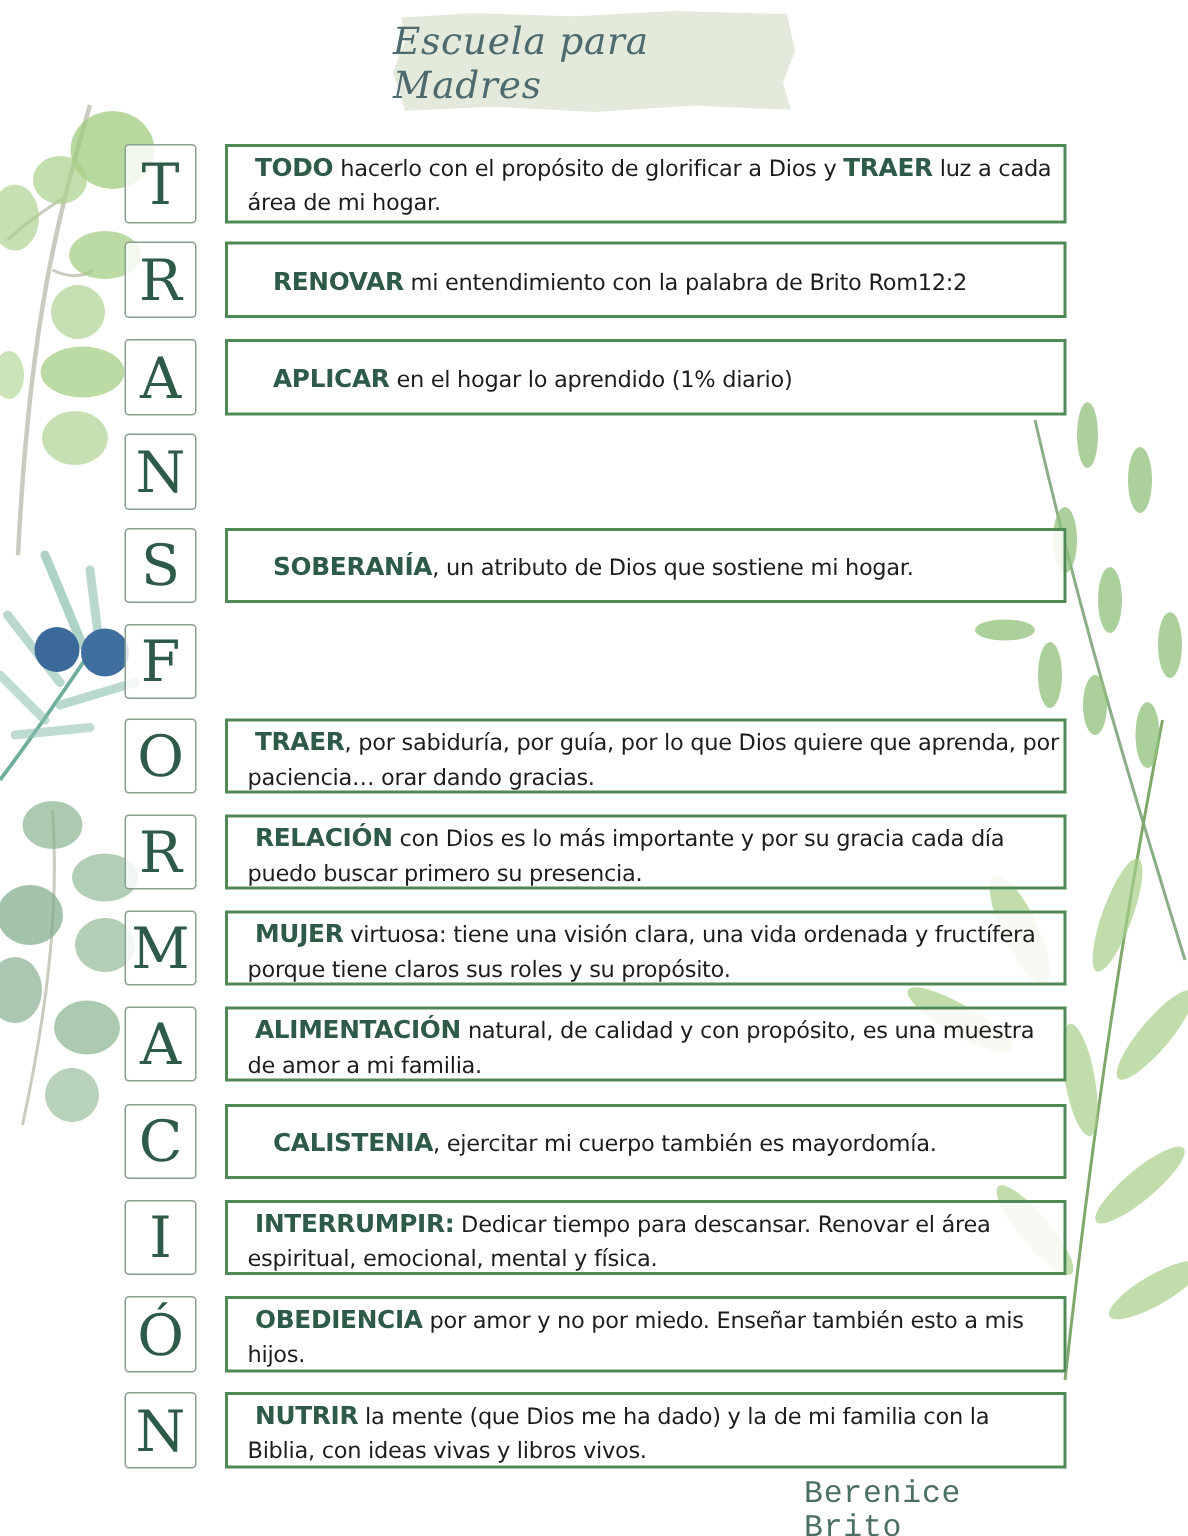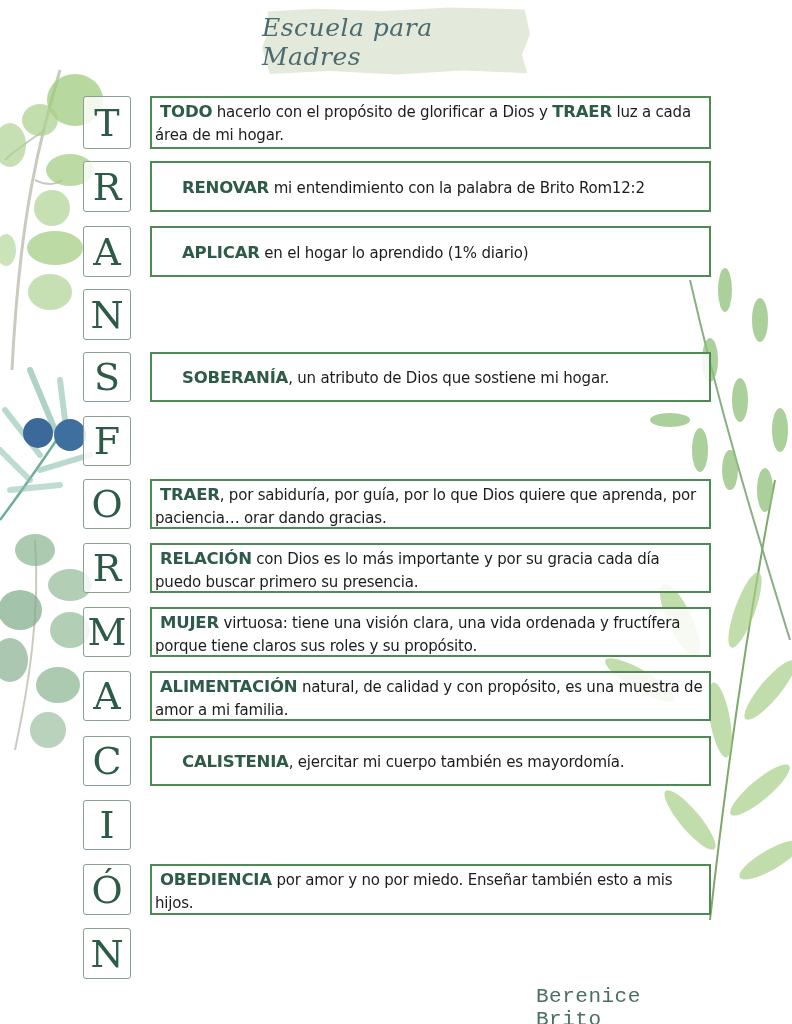--- a/index.html
+++ b/index.html
@@ -24,21 +24,21 @@
   .letter {
     position: absolute; left: 0; top: 0; width: 48px; bottom: 0;
     border: 1.5px solid #8aa08e; border-radius: 3px; background: rgba(255,255,255,0.82);
     display: flex; align-items: center; justify-content: center;
     font-family: "DejaVu Serif", serif; font-size: 38px; color: #2e5a48;
     font-weight: normal; box-sizing: border-box;
   }
   .textbox {
     position: absolute; left: 67px; right: 0; top: 0; bottom: 0;
     border: 2px solid #4f8a55; background: rgba(255,255,255,0.85);
-    box-sizing: border-box; padding: 2px 2px 0 3px;
+    box-sizing: border-box; padding: 2px 2px 0 13px;
     font-family: "DejaVu Sans", sans-serif; font-size: 15px; line-height: 23px;
     color: #1c1c1c; letter-spacing: -0.2px;
   }
   .textbox.single { display: flex; align-items: center; padding-left: 6px; }
   .textbox .kw { color: #2e5a48; font-weight: bold; font-size: 16.5px; padding-left: 5px; }
   .textbox.single .kw { padding-left: 0; margin-left: 24px; }
   .signature {
     position: absolute; left: 536px; top: 985px; width: 180px;
     font-family: Liberation Mono, monospace; font-size: 21px; color: #4b6f63;
     letter-spacing: 0.5px;
@@ -159,23 +159,25 @@
       <div class="textbox"><span><span class="kw">ALIMENTACIÓN</span><span> natural, de calidad y con propósito, es una muestra de amor a mi familia.</span></span></div>
     </div>
     <div class="row" style="top: 736px; height: 50px;">
       <div class="letter">C</div>
       <div class="textbox single">
         <span><span class="kw">CALISTENIA</span><span>, ejercitar mi cuerpo también es mayordomía.</span></span>
       </div>
     </div>
     <div class="row" style="top: 800px; height: 50px;">
       <div class="letter">I</div>
+      <div class="textbox"><span><span class="kw">INTERRUMPIR:</span><span> Dedicar tiempo para descansar. Renovar el área espiritual, emocional, mental y física.</span></span></div>
     </div>
     <div class="row" style="top: 864px; height: 51px;">
       <div class="letter">Ó</div>
       <div class="textbox"><span><span class="kw">OBEDIENCIA</span><span> por amor y no por miedo. Enseñar también esto a mis hijos.</span></span></div>
     </div>
     <div class="row" style="top: 928px; height: 51px;">
       <div class="letter">N</div>
+      <div class="textbox"><span><span class="kw">NUTRIR</span><span> la mente (que Dios me ha dado) y la de mi familia con la Biblia, con ideas vivas y libros vivos.</span></span></div>
     </div>
   </div>
 
 <div class="signature">Berenice Brito</div>
 
 </body></html>

